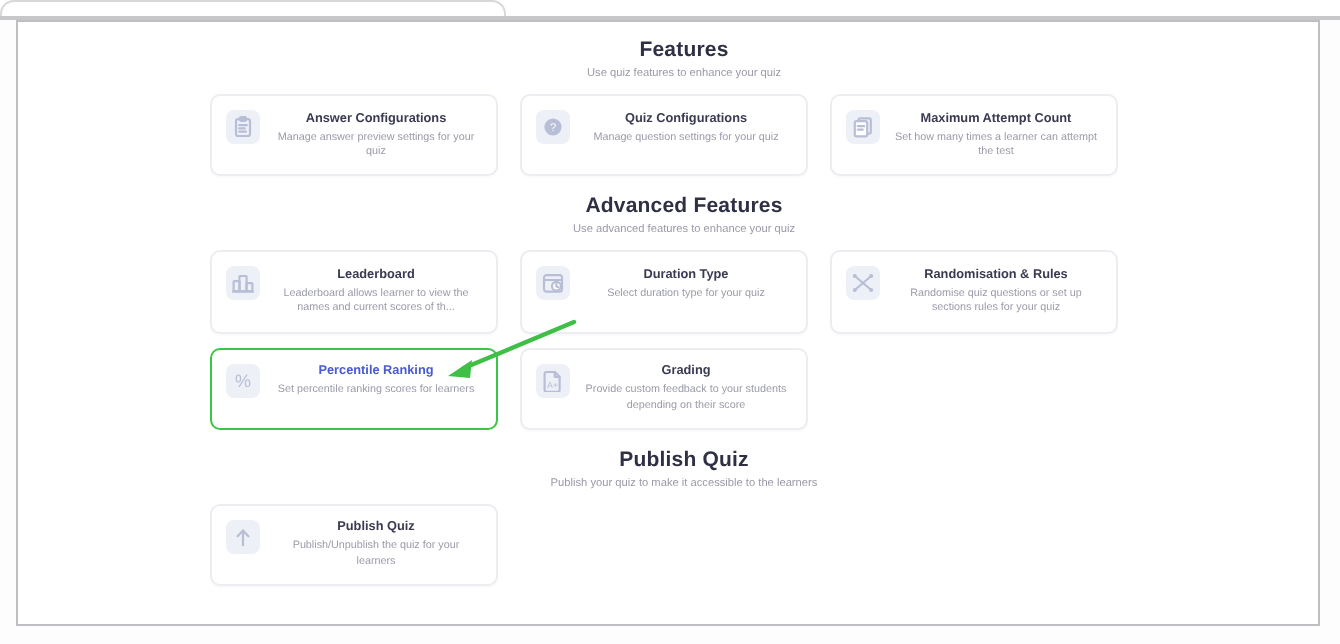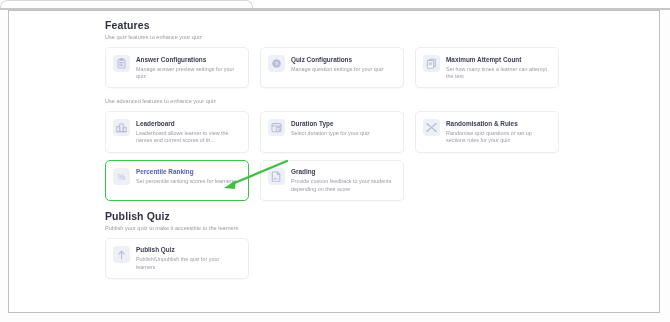--- a/index.html
+++ b/index.html
@@ -21,21 +21,21 @@
   
   .window{position:absolute;left:8px;top:10px;width:652px;height:303px;
     background:#ffffff;border:1px solid #bfbfc3;box-sizing:border-box;}
 
   .page{position:absolute;left:0;top:0;right:0;bottom:0;background:#ffffff;
     padding:10px 0 0 0;box-sizing:border-box;overflow:hidden;}
 
   .content{position:absolute;left:96px;top:8px;width:474px;}
 
   
-  .section{margin-bottom:9px;}
+  .section{margin-bottom:9px;text-align:center;}
   .section-title{font-size:10.5px;font-weight:bold;color:#2f3044;letter-spacing:.1px;
     margin:0 0 1px 0;line-height:13px;}
   .section-sub{font-size:5.6px;color:#9a9aa8;margin:0 0 6px 0;line-height:8px;}
 
   .cards{display:flex;gap:11px;margin-bottom:7px;}
 
   .card{
     width:144px;min-height:39px;box-sizing:border-box;
     background:#ffffff;border:1px solid #ecedf1;border-radius:5px;
     padding:7px 8px 7px 7px;display:flex;gap:6px;align-items:flex-start;
@@ -110,20 +110,21 @@
                   </svg>
                 </div>
                 <div class="card-text">
                   <div class="card-title">Maximum Attempt Count</div>
                   <div class="card-desc">Set how many times a learner can attempt the test</div>
                 </div>
               </div>
             </div>
           </div>
           <div class="section">
+            <div class="section-title">Advanced Features</div>
             <div class="section-sub">Use advanced features to enhance your quiz</div>
             <div class="cards">
               <div class="card">
                 <div class="card-icon">
                   <svg width="11" height="11" viewBox="0 0 11 11" xmlns="http://www.w3.org/2000/svg">
                     <rect x="3.7" y="2.0" width="3.6" height="7.6" rx="0.4" stroke="#b8bed6" fill="none" stroke-width="1.1" stroke-linecap="round" stroke-linejoin="round"></rect>
                     <rect x="0.8" y="4.6" width="3.0" height="5.0" rx="0.4" stroke="#b8bed6" fill="none" stroke-width="1.1" stroke-linecap="round" stroke-linejoin="round"></rect>
                     <rect x="7.2" y="5.6" width="3.0" height="4.0" rx="0.4" stroke="#b8bed6" fill="none" stroke-width="1.1" stroke-linecap="round" stroke-linejoin="round"></rect>
                     <line x1="0.4" y1="9.8" x2="10.6" y2="9.8" stroke="#b8bed6" fill="none" stroke-width="1.1" stroke-linecap="round" stroke-linejoin="round"></line>
                   </svg>

